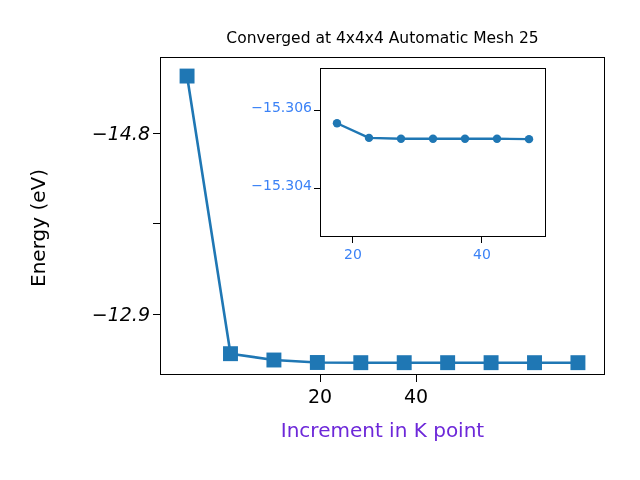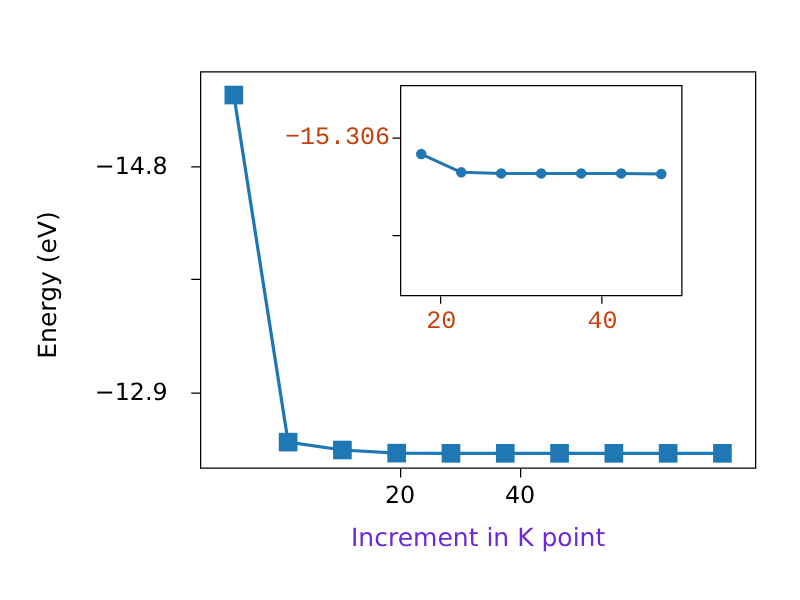--- a/index.html
+++ b/index.html
@@ -30,39 +30,40 @@
     text-align:center;font-size:20px;color:#6d28d9;white-space:nowrap;
   }
   #ylabel{
     position:absolute;left:-121px;top:216px;width:318px;
     text-align:center;font-size:20px;color:#000000;white-space:nowrap;
     transform:rotate(-90deg);transform-origin:center center;
   }
 
   
   .tick-label{position:absolute;font-size:19px;color:#000000;white-space:nowrap;}
-  .ytick-label{text-align:center;}
+  .ytick-label{text-align:right;font-style:italic;}
   .xtick-label{text-align:center;}
   .tick-mark{position:absolute;background:#000000;}
 
   
   #inset-axes{
     position:absolute;left:320px;top:68px;width:226px;height:169px;
     border:1.3px solid #000000;box-sizing:border-box;background:#ffffff;
   }
   #inset-plot-svg{position:absolute;left:0;top:0;width:100%;height:100%;overflow:visible;}
-  .inset-tick-label{position:absolute;font-size:20px;color:#c2410c;white-space:nowrap;font-family:Liberation Mono, monospace;}
+  .inset-tick-label{position:absolute;font-size:14px;color:#3b82f6;white-space:nowrap;}
   .inset-ytick-label{text-align:right;}
   .inset-xtick-label{text-align:center;}
 </style>
 </head>
 <body>
 
 <div id="figure">
 
+  <div id="chart-title">Converged at 4x4x4 Automatic Mesh 25</div>
 
   <div id="ylabel">Energy (eV)</div>
 
   <div class="tick-label ytick-label" style="left:60px;top:122px;width:90px;">−14.8</div>
   <div class="tick-label ytick-label" style="left:60px;top:303px;width:90px;">−12.9</div>
 
   <div class="tick-mark" style="left:153px;top:133px;width:7px;height:1.3px;"></div>
   <div class="tick-mark" style="left:153px;top:223px;width:7px;height:1.3px;"></div>
   <div class="tick-mark" style="left:153px;top:314px;width:7px;height:1.3px;"></div>
 
@@ -86,20 +87,21 @@
           <rect x="236.81" y="299.10" width="15" height="15" fill="#1f77b4"></rect>
           <rect x="280.44" y="299.10" width="15" height="15" fill="#1f77b4"></rect>
           <rect x="324.07" y="299.10" width="15" height="15" fill="#1f77b4"></rect>
           <rect x="367.70" y="299.10" width="15" height="15" fill="#1f77b4"></rect>
           <rect x="411.32" y="299.10" width="15" height="15" fill="#1f77b4"></rect>
         </g>
     </svg>
   </div>
 
   <div class="inset-tick-label inset-ytick-label" style="left:180px;top:99px;width:132px;">−15.306</div>
+  <div class="inset-tick-label inset-ytick-label" style="left:180px;top:177px;width:132px;">−15.304</div>
 
   <div class="tick-mark" style="left:314px;top:110px;width:6px;height:1.3px;"></div>
   <div class="tick-mark" style="left:314px;top:188px;width:6px;height:1.3px;"></div>
 
   <div class="tick-mark" style="left:352px;top:237px;width:1.3px;height:6px;"></div>
   <div class="tick-mark" style="left:481px;top:237px;width:1.3px;height:6px;"></div>
 
   <div class="inset-tick-label inset-xtick-label" style="left:320px;top:246px;width:66px;">20</div>
   <div class="inset-tick-label inset-xtick-label" style="left:449px;top:246px;width:66px;">40</div>
 

